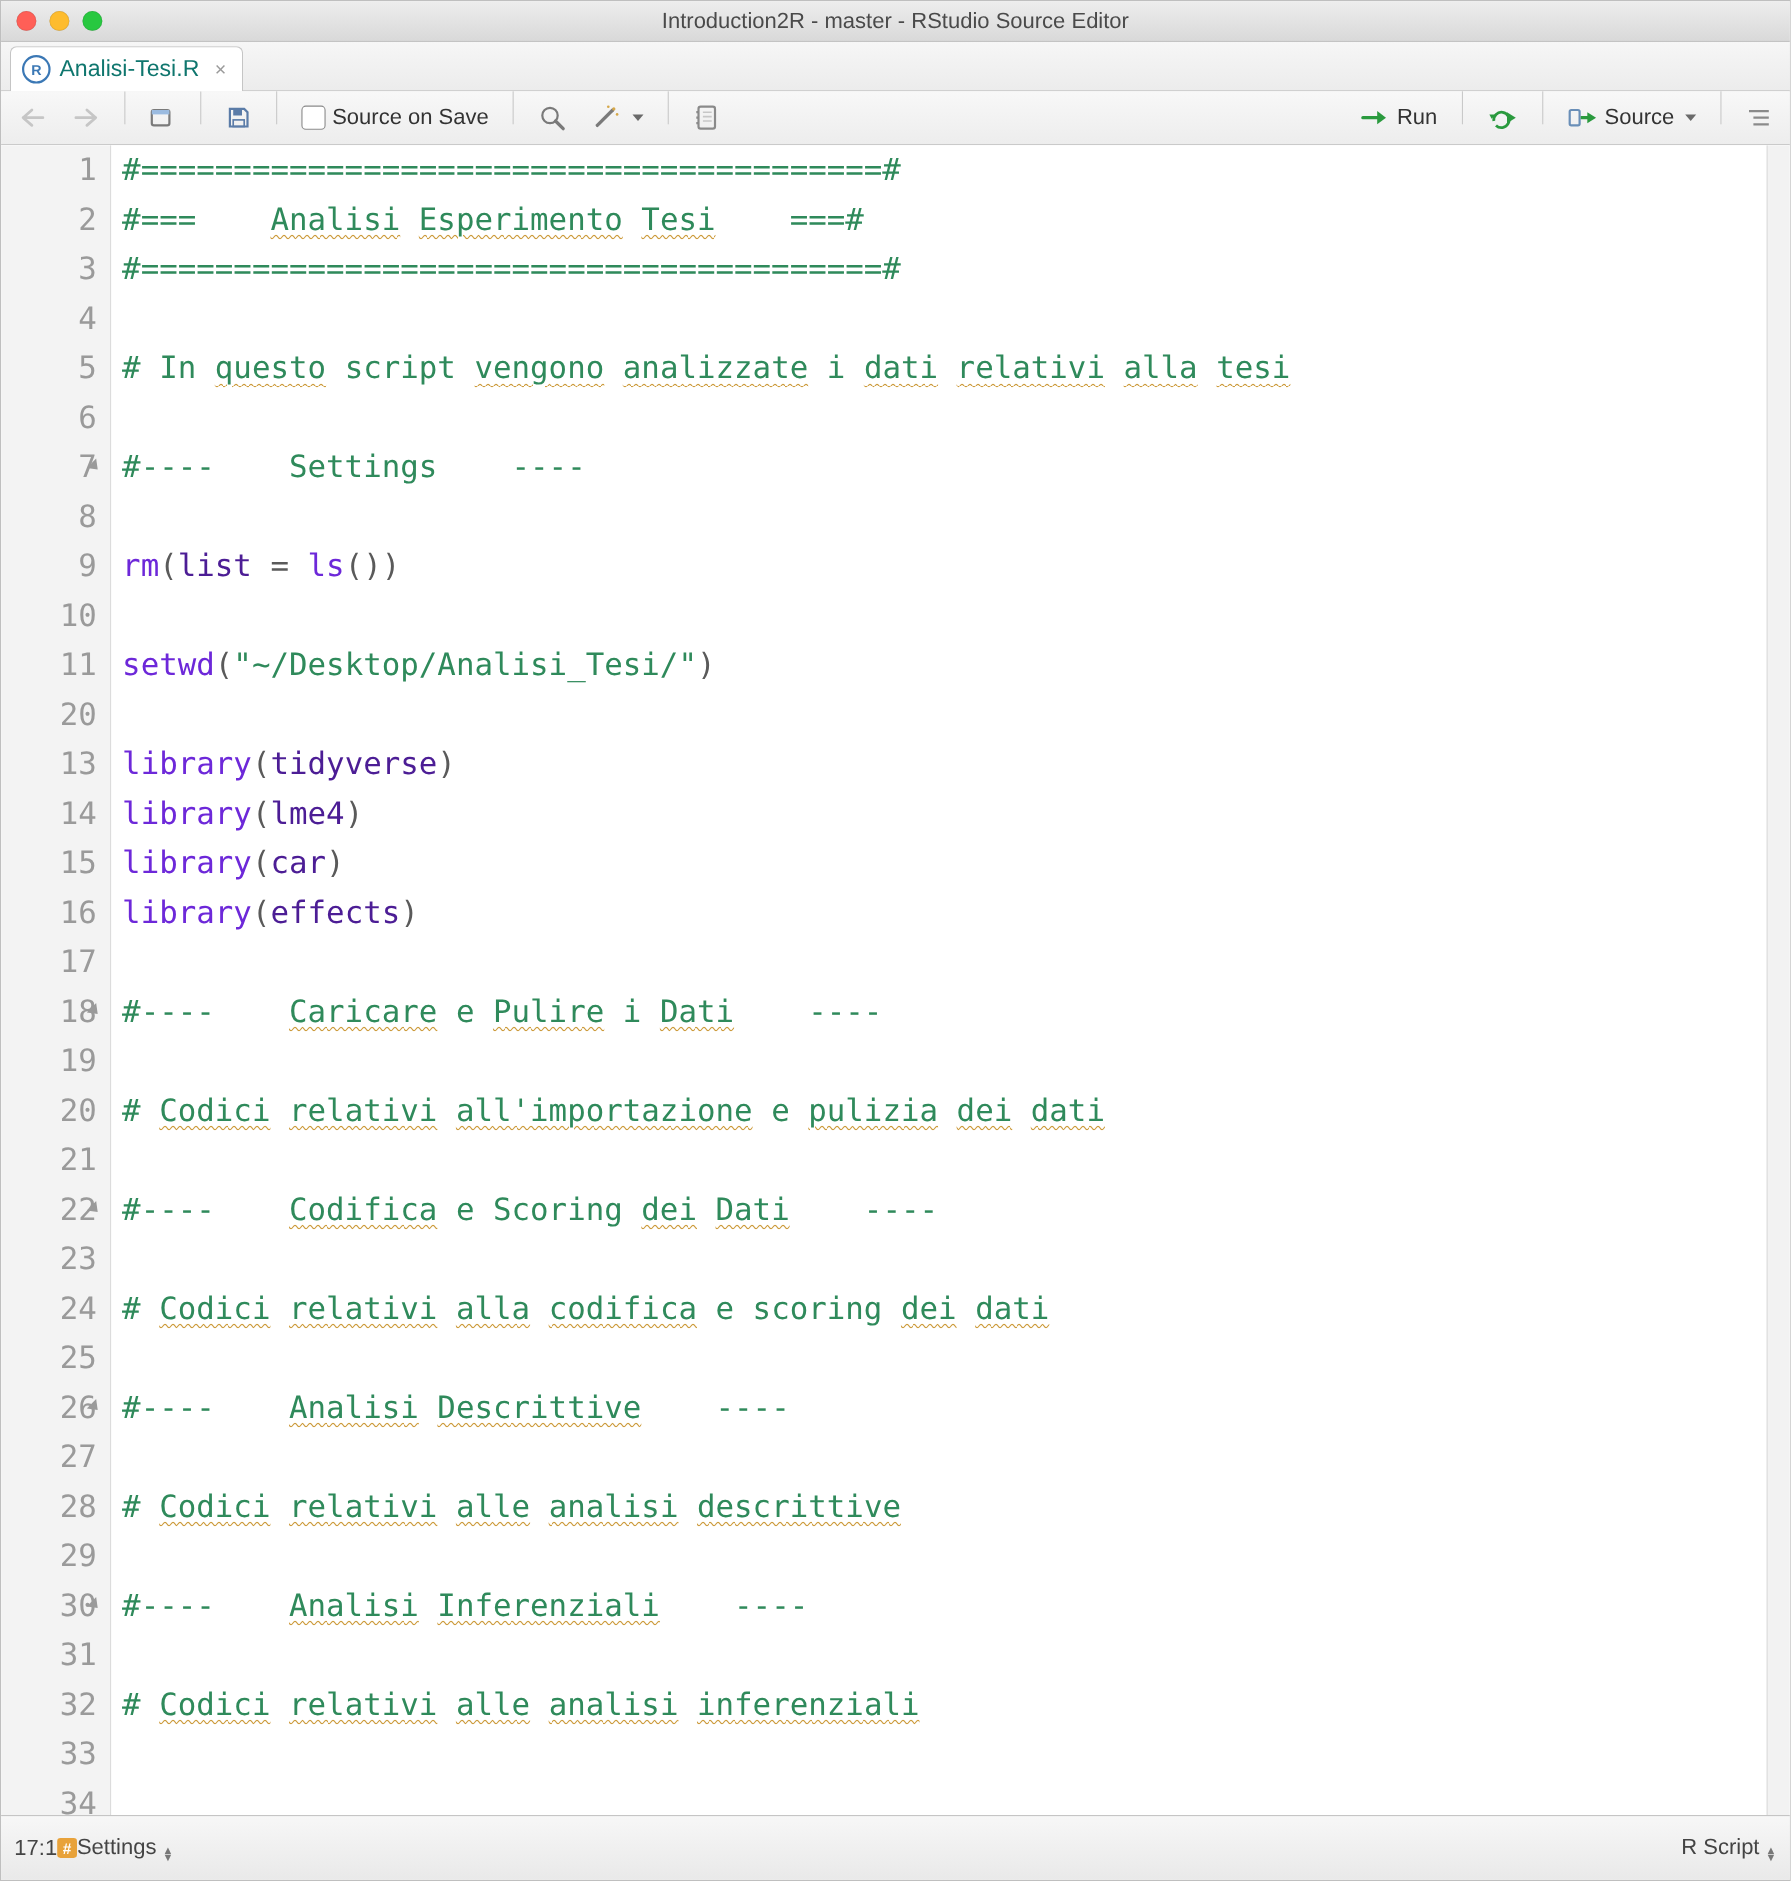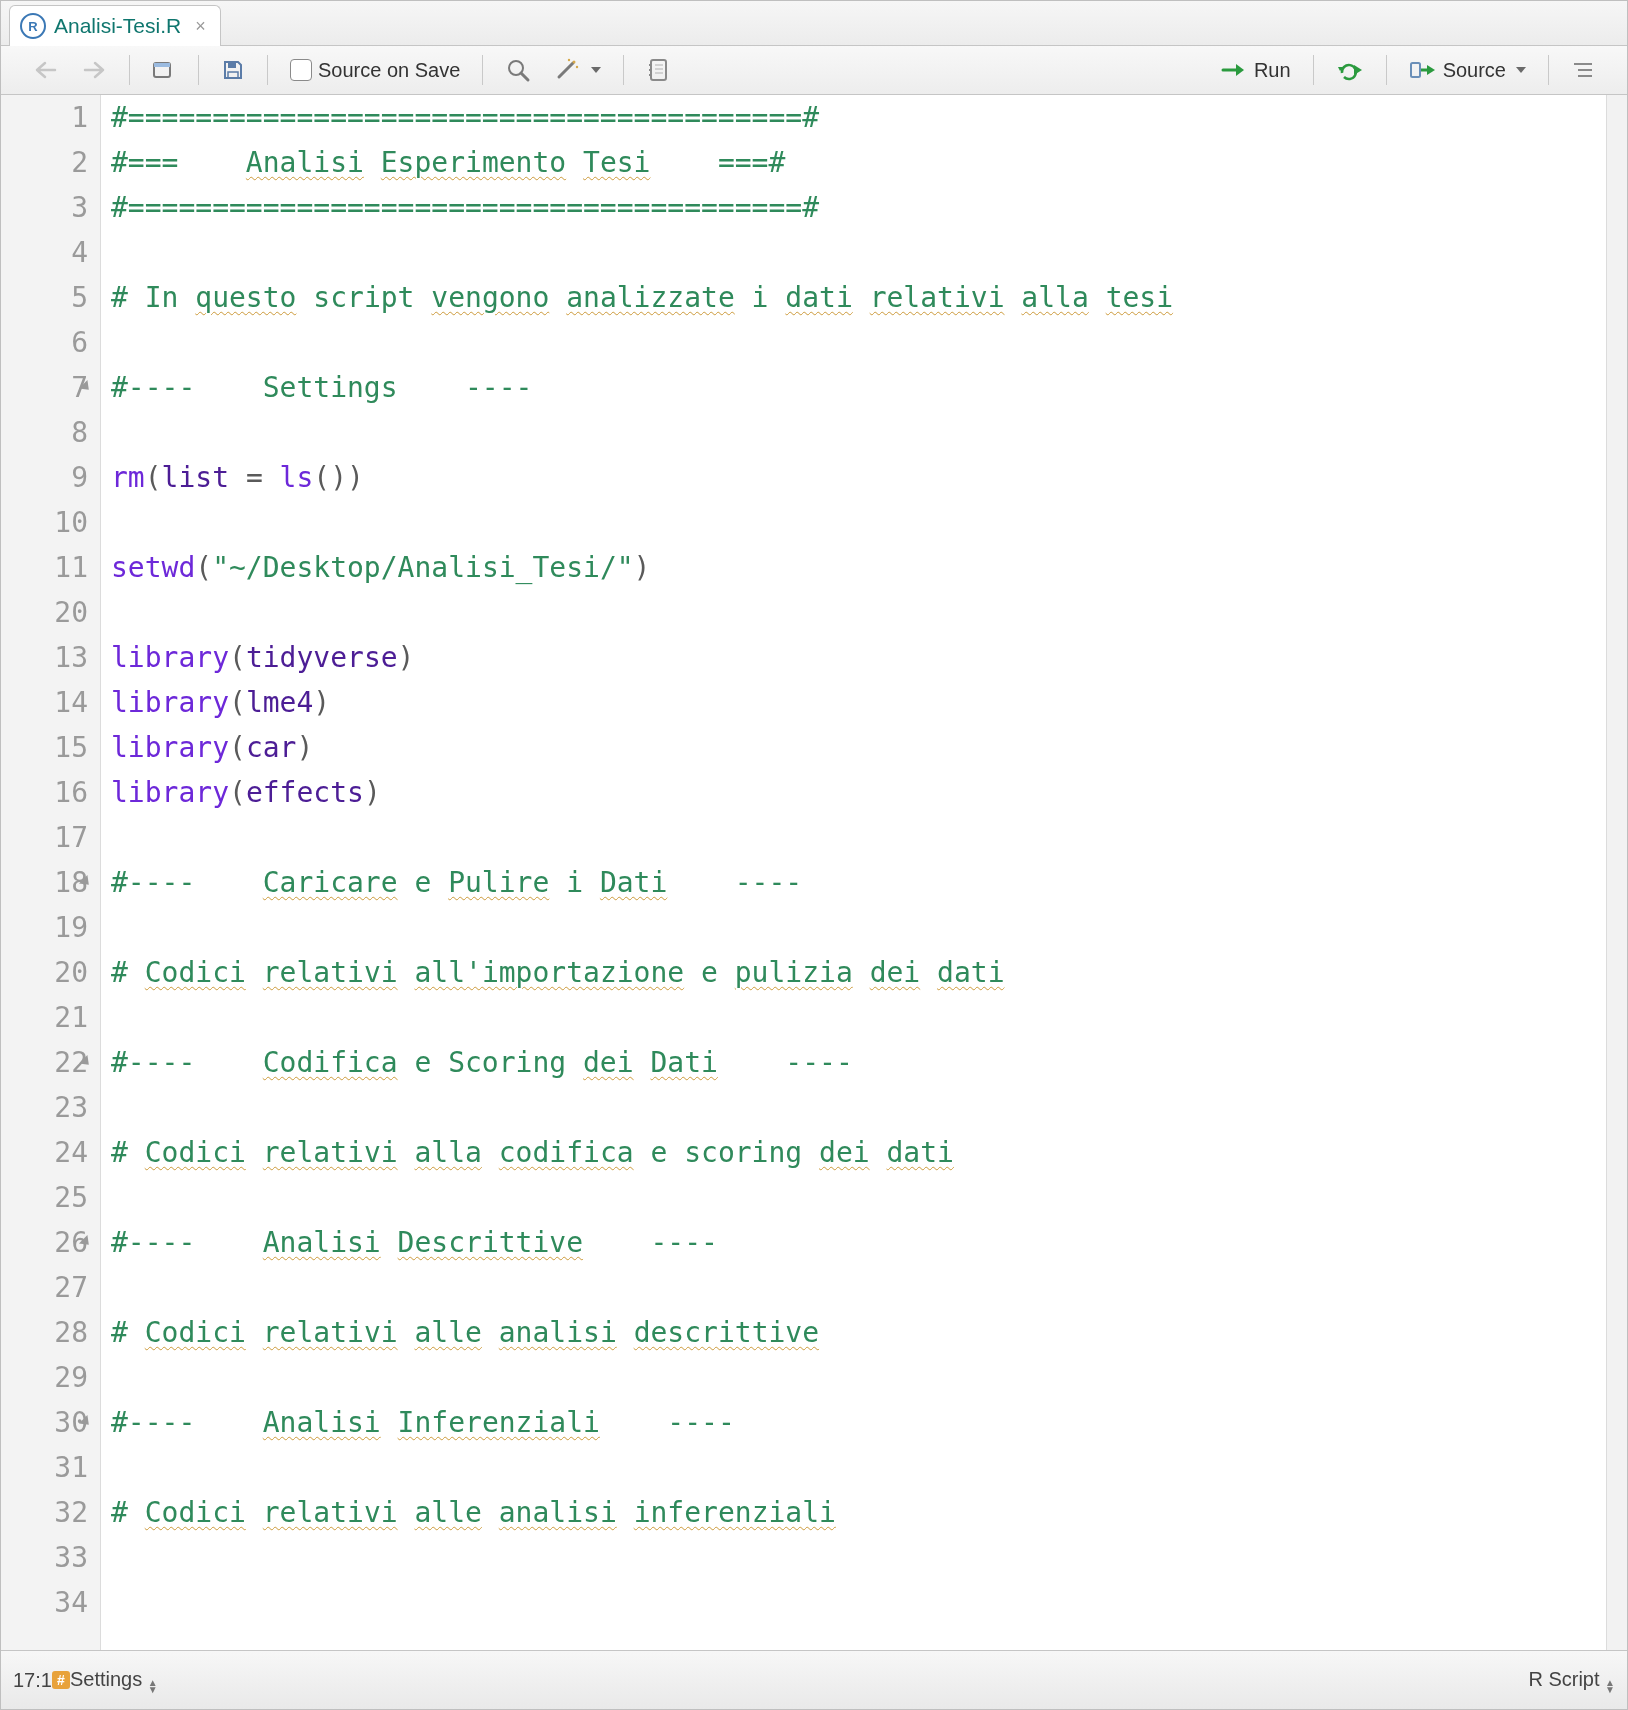--- a/index.html
+++ b/index.html
@@ -82,22 +82,21 @@
     font-family: Arial, sans-serif;
   }
   .tab .tabname { font-size: 21px; color: #0f766e; }
   .tab .tabclose { font-size: 18px; color: #9a9a9a; margin-left: 6px; }
   
   .toolbar {
     height: 48px;
     background: linear-gradient(#f8f8f8, #ededed);
     border-bottom: 1px solid #c5c5c5;
     display: flex;
-    align-items: center;
-    padding: 0 26px;
+    padding: 0 10px;
     gap: 10px;
     font-size: 20px;
     color: #333;
     flex: 0 0 auto;
   }
   .toolbar .sep {
     width: 1px; height: 30px; background: #c9c9c9; margin: 0 6px;
   }
   .tb-btn {
     display: flex; align-items: center; gap: 6px;
@@ -194,20 +193,28 @@
     width: 20px;
     background: #f2f2f2;
     border-left: 1px solid #dcdcdc;
   }
 </style>
 </head>
 <body>
 
 <div class="window">
 
+  <div class="titlebar">
+    <div class="traffic-lights">
+      <div class="tl red"></div>
+      <div class="tl yellow"></div>
+      <div class="tl green"></div>
+    </div>
+    <div class="title">Introduction2R - master - RStudio Source Editor</div>
+  </div>
 
   <div class="tabstrip">
     <div class="tab">
       <span class="ricon">R</span>
       <span class="tabname">Analisi-Tesi.R</span>
       <span class="tabclose">×</span>
     </div>
   </div>
 
   <div class="toolbar">

